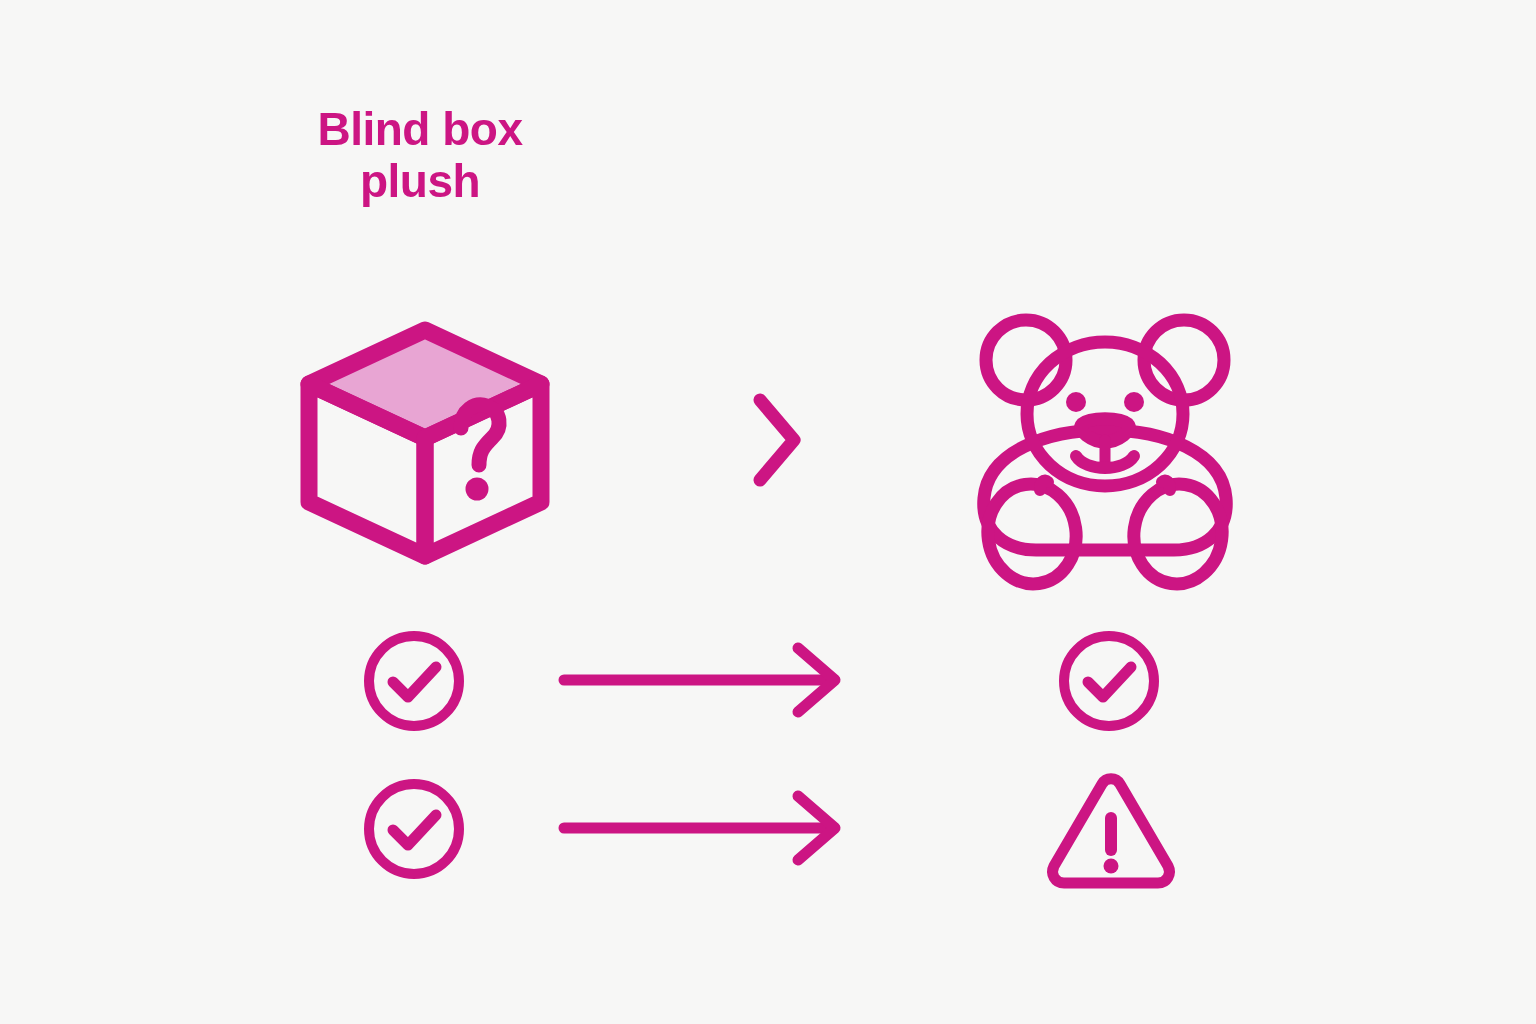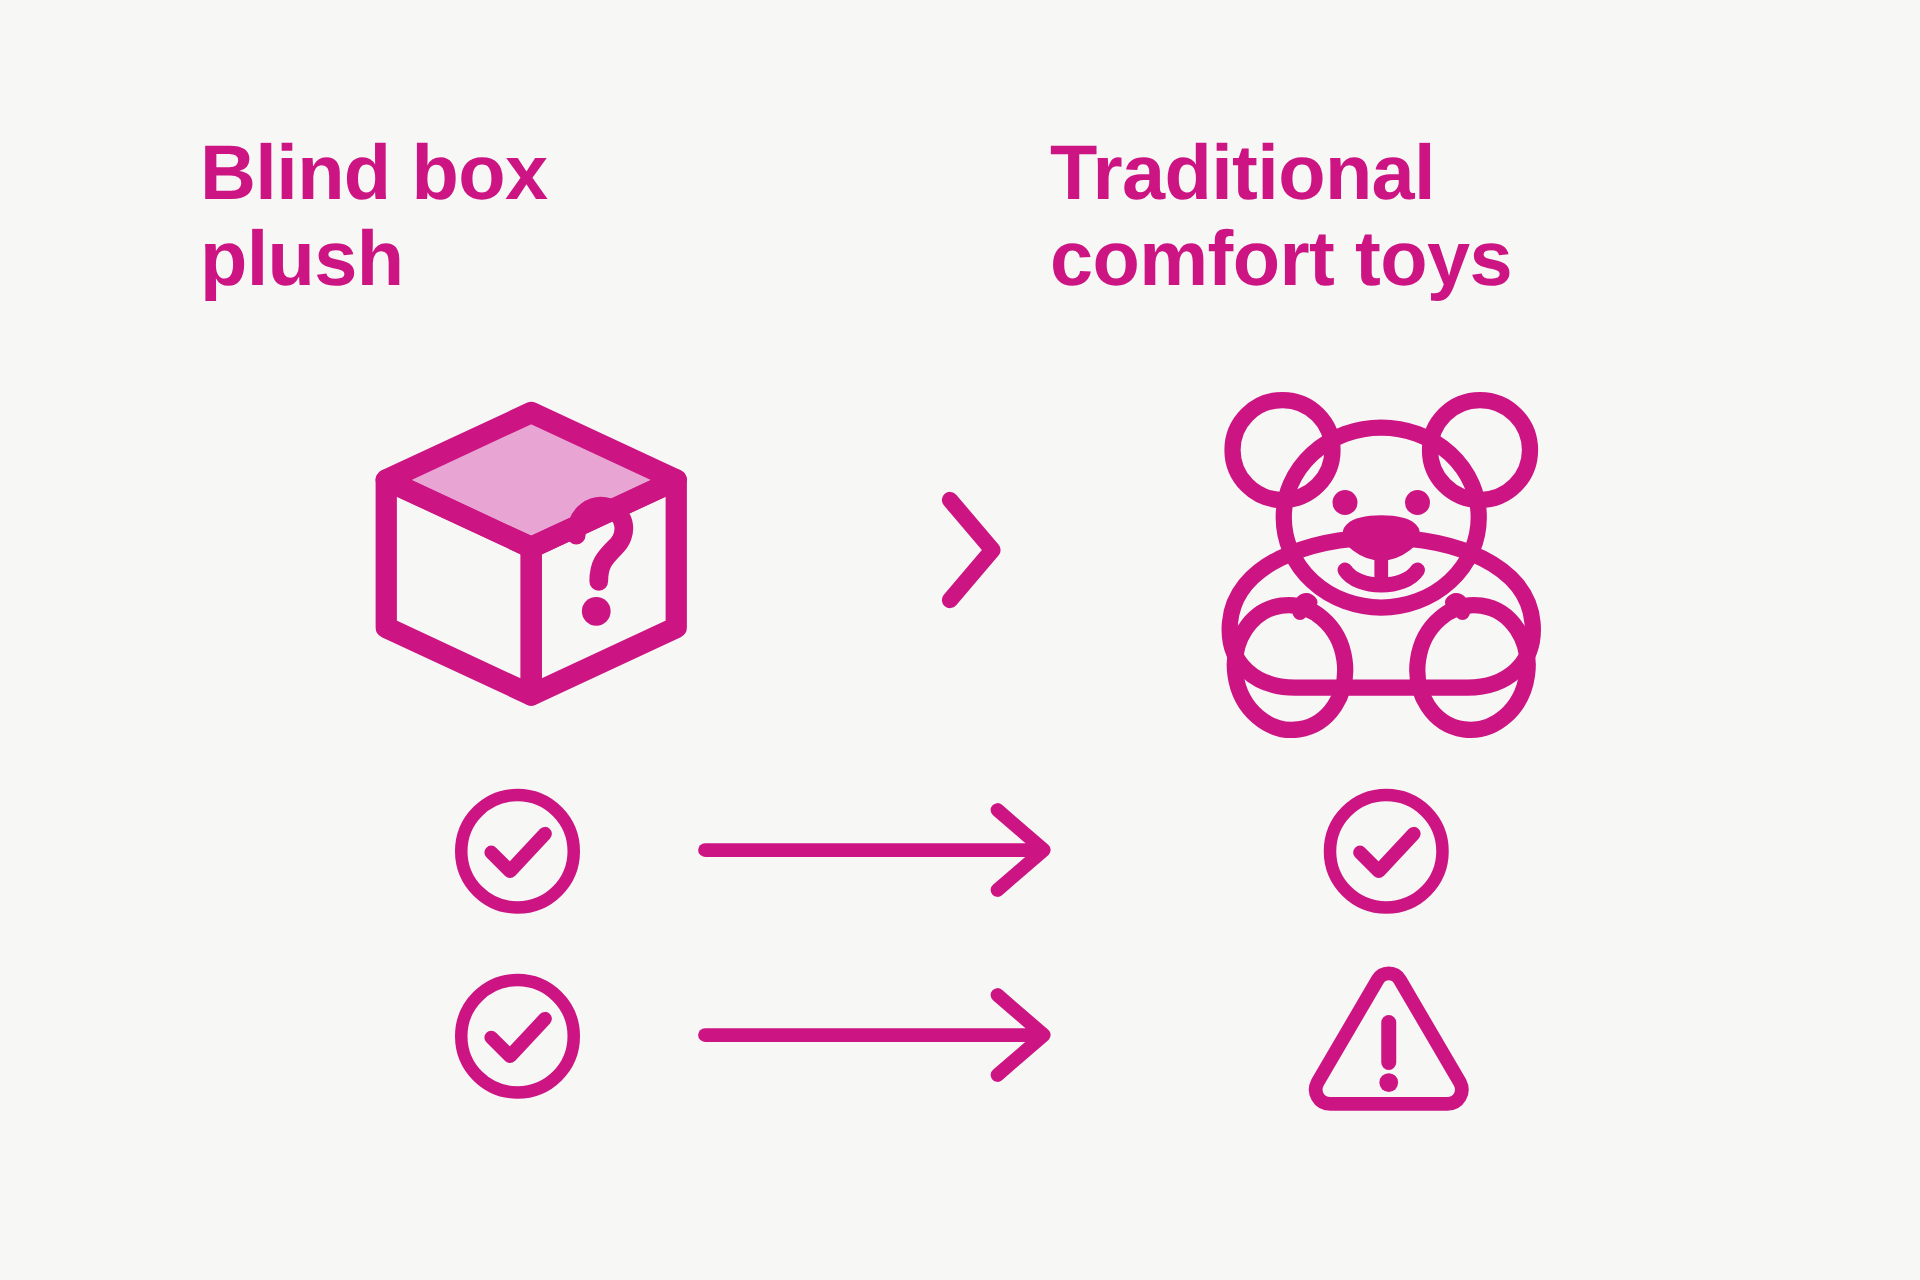--- a/index.html
+++ b/index.html
@@ -17,23 +17,24 @@
   #canvas {
     position: relative;
     width: 1536px;
     height: 1024px;
     background: #f7f7f6;
   }
 
   
   .column-heading {
     position: absolute;
+    text-align: center;
     color: #cc1583;
     font-weight: bold;
-    font-size: 62px;
+    font-size: 46px;
     line-height: 1.12;
     letter-spacing: -0.5px;
     white-space: pre-line;
   }
   #heading-left {
     left: 160px;
     top: 104px;
     width: 520px;
   }
   #heading-right {
@@ -90,22 +91,20 @@
   .box-top-fill { fill: #e8a5d3; stroke: none; }
 </style>
 </head>
 <body>
 
 <div id="canvas">
 
   <div class="column-heading" id="heading-left">Blind box
 plush</div>
 
-  <div class="column-heading" id="heading-right">Traditional
-comfort toys</div>
 
   <div class="icon-slot" id="mystery-box-slot">
     <svg viewBox="0 0 280 266" aria-hidden="true">
 
       <polygon class="box-top-fill" points="140,20 256,74 140,128 24,74"></polygon>
 
       <polygon class="stroke-icon" stroke-width="17" points="140,20 256,74 140,128 24,74"></polygon>
 
       <path class="stroke-icon" stroke-width="17" d="M24,74 L24,192 L140,246 L140,128 Z"></path>
 

